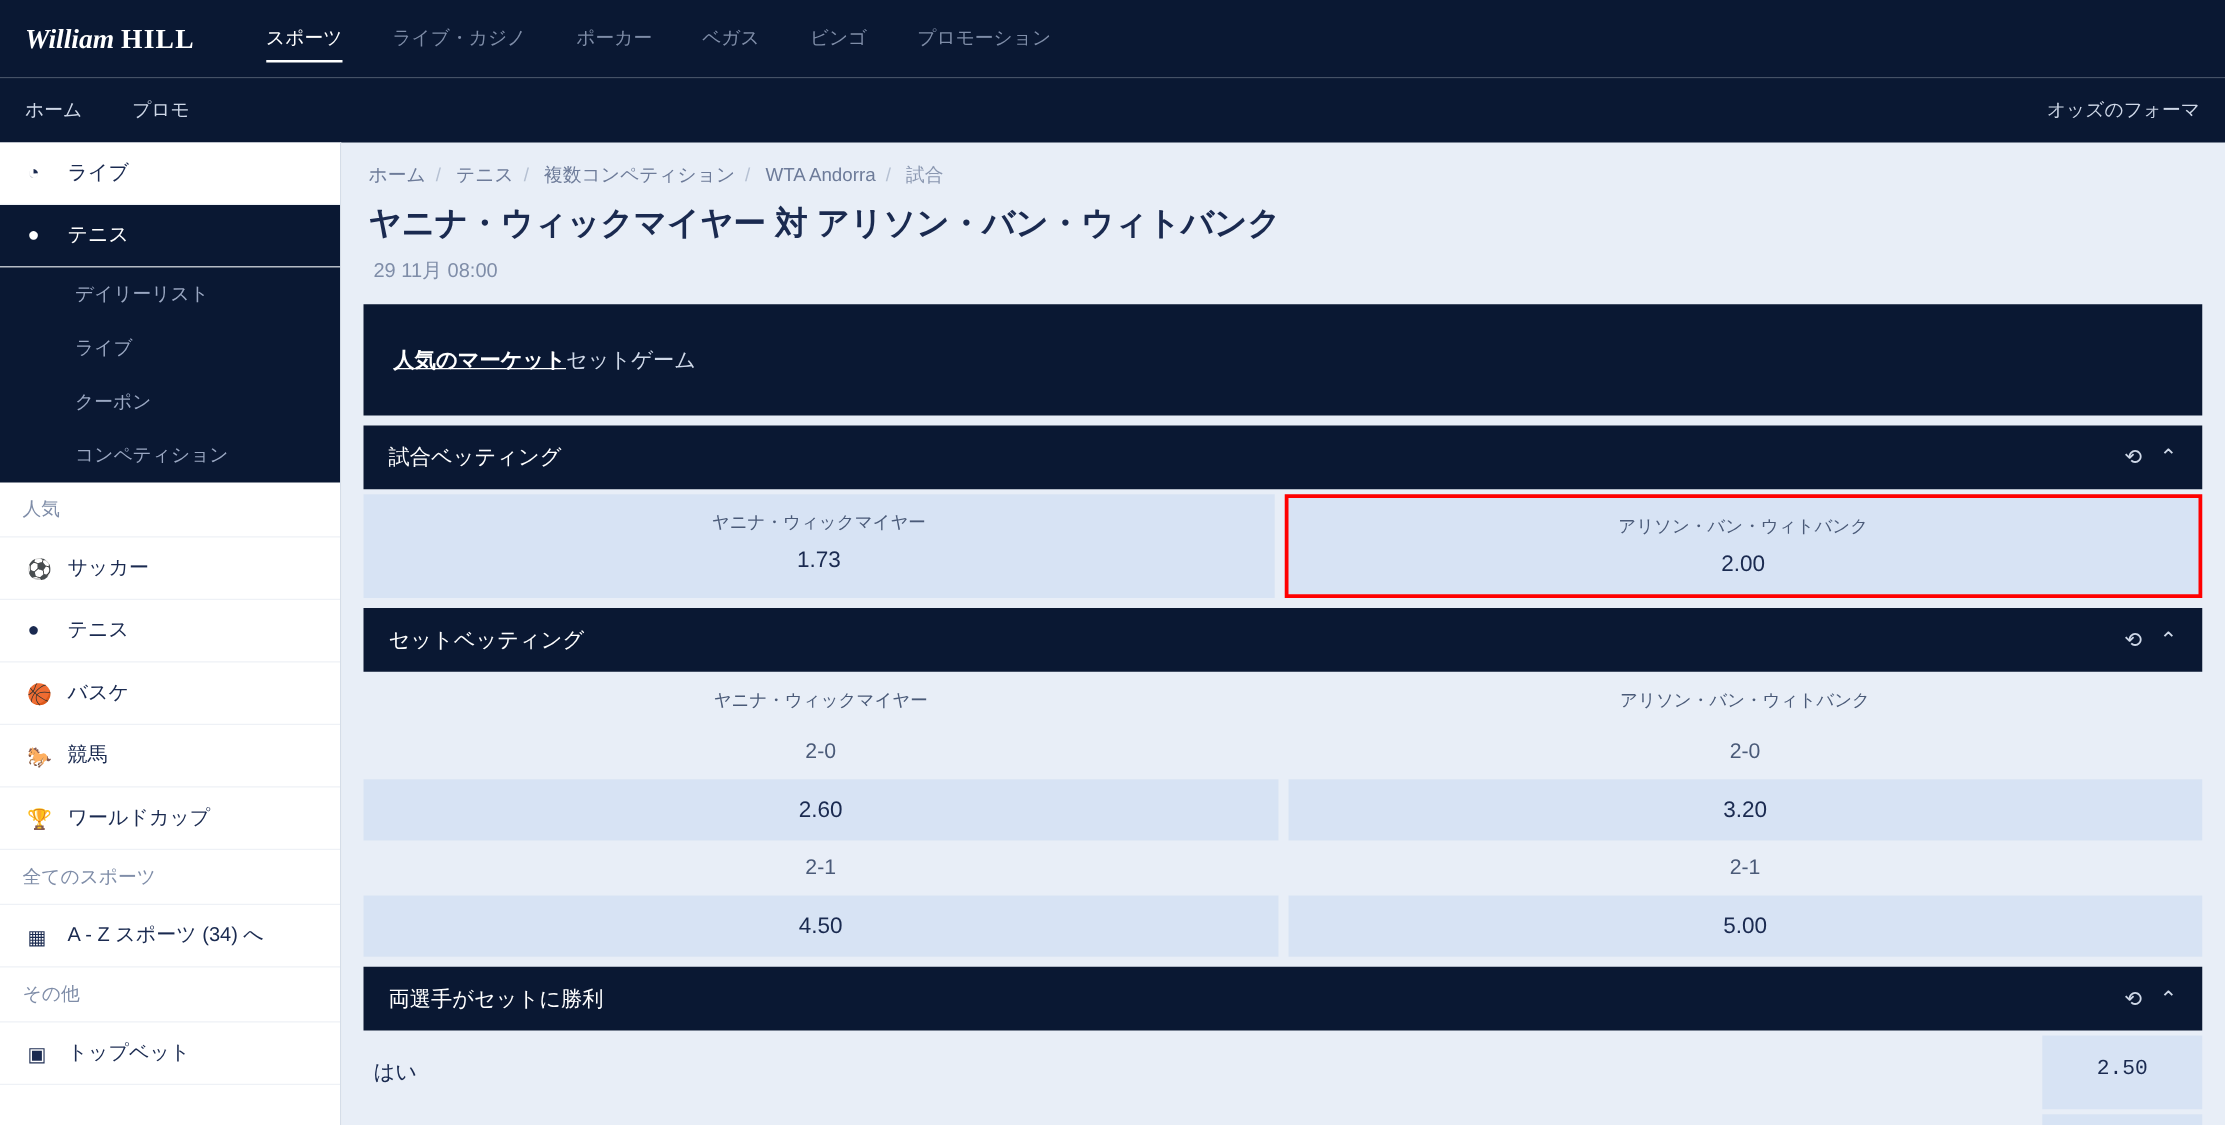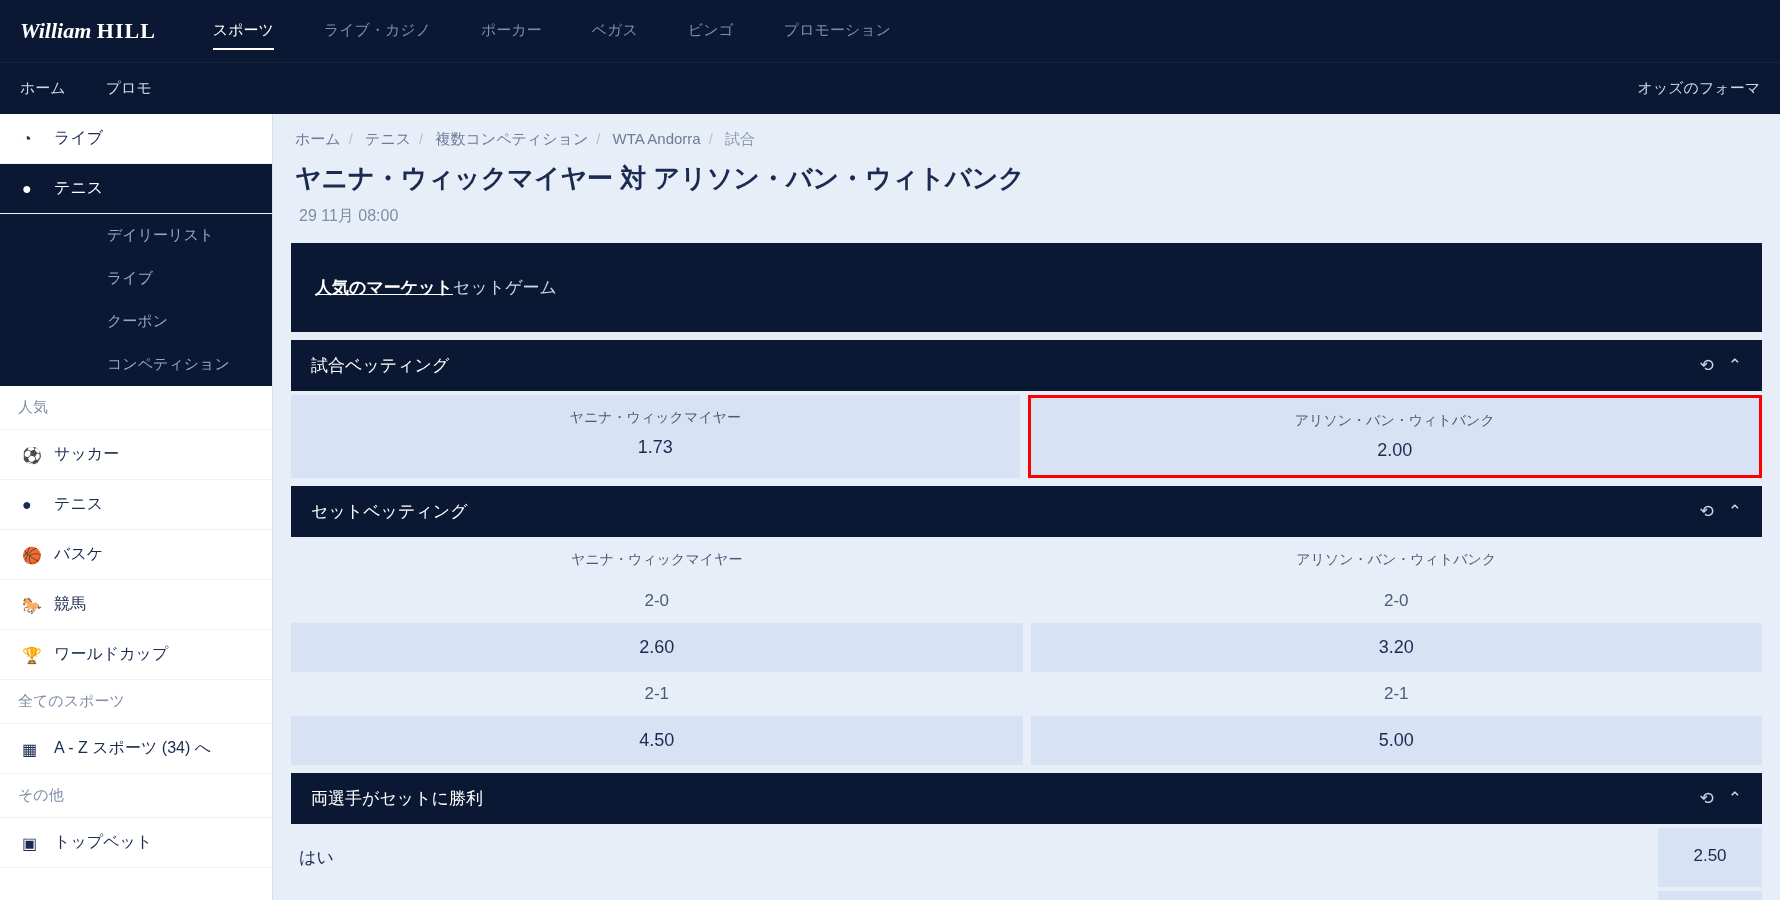--- a/index.html
+++ b/index.html
@@ -1,36 +1,36 @@
 <!DOCTYPE html>
 <html><head>
 <meta charset="utf-8">
 <style>
 * { margin: 0; padding: 0; box-sizing: border-box; }
 body { font-family: -apple-system, "Hiragino Sans", "Meiryo", sans-serif; background: #e8eef7; width: 1780px; height: 900px; overflow: hidden; }
 
 .top-bar { background: #0a1833; height: 62px; display: flex; align-items: center; padding: 0 20px; }
 .logo { font-style: italic; font-weight: bold; color: #fff; font-size: 22px; margin-right: 57px; font-family: Georgia, serif; }
 .logo .hill { font-style: normal; letter-spacing: 1px; }
-.top-nav { display: flex; gap: 50px; }
+.top-nav { display: flex; gap: 40px; }
 .top-nav-item { color: #7f8da8; font-size: 15px; cursor: pointer; padding: 8px 0; }
 .top-nav-item.active { color: #fff; border-bottom: 2px solid #fff; }
 
 .sub-bar { background: #0a1833; height: 52px; display: flex; align-items: center; padding: 0 20px; justify-content: space-between; border-top: 1px solid rgba(255,255,255,0.05); }
 .sub-nav { display: flex; gap: 40px; }
 .sub-nav-item { color: #cfd8e8; font-size: 15px; cursor: pointer; }
 .odds-format { color: #cfd8e8; font-size: 15px; }
 
 .layout { display: flex; height: calc(100% - 114px); }
 
 .sidebar { width: 273px; background: #fff; overflow-y: auto; border-right: 1px solid #d5dde8; }
 .side-item { display: flex; align-items: center; gap: 14px; padding: 14px 22px; color: #1a2a50; font-size: 16px; cursor: pointer; border-bottom: 1px solid #eef1f6; }
 .side-item.current { background: #0a1833; color: #fff; }
 .side-sub { background: #0a1833; }
-.side-sub-item { padding: 12px 22px 12px 60px; color: #9aa7c2; font-size: 15px; cursor: pointer; margin-left: 47px; }
+.side-sub-item { padding: 12px 22px 12px 60px; color: #9aa7c2; font-size: 15px; cursor: pointer; }
 .side-head { padding: 12px 18px; color: #7f8da8; font-size: 15px; border-bottom: 1px solid #eef1f6; }
 .icon { width: 18px; height: 18px; display: inline-block; color: #1a2a50; }
 
 .main { flex: 1; overflow-y: auto; padding: 0; }
 .crumbs { padding: 16px 22px 6px; font-size: 15px; color: #8a97b0; }
 .crumbs a { color: #6d7b99; text-decoration: none; }
 .crumbs .sep { margin: 0 8px; color: #b5c0d2; }
 .page-title { padding: 6px 22px 6px; font-size: 26px; color: #1a2a50; }
 .page-date { padding: 4px 26px 16px; font-size: 16px; color: #7f8da8; }
 
@@ -47,23 +47,23 @@
 .cell .odd { color: #1a2a50; font-size: 18px; font-weight: 500; cursor: pointer; }
 .cell.highlight { border: 3px solid #ff0000; }
 
 .row2 { display: flex; gap: 8px; margin-top: 4px; }
 .col { flex: 1; display: flex; flex-direction: column; gap: 4px; align-items: stretch; }
 .col-head { color: #4a5a78; font-size: 14px; text-align: center; padding: 10px 0; }
 .score-lbl { text-align: center; color: #4a5a78; font-size: 17px; padding: 8px 0; }
 .odd-cell { background: #d7e3f4; text-align: center; padding: 14px 0; color: #1a2a50; font-size: 18px; cursor: pointer; }
 
 .yesno { margin-top: 4px; }
-.yn-row { display: flex; gap: 24px; margin-bottom: 4px; }
+.yn-row { display: flex; gap: 24px; margin-bottom: 4px; font-family: Liberation Mono, monospace; }
 .yn-label { flex: 1; color: #1a2a50; font-size: 17px; padding: 18px 8px; }
-.yn-odd { width: 104px; background: #d7e3f4; text-align: center; padding: 18px 0; color: #1a2a50; font-size: 17px; cursor: pointer; }
+.yn-odd { width: 128px; background: #d7e3f4; text-align: center; padding: 18px 0; color: #1a2a50; font-size: 17px; cursor: pointer; }
 </style>
 </head>
 <body>
 
 <div class="top-bar">
   <div class="logo">
     <span>William</span> <span class="hill">HILL</span>
   </div>
   <div class="top-nav">
     <div class="top-nav-item active">スポーツ</div>

